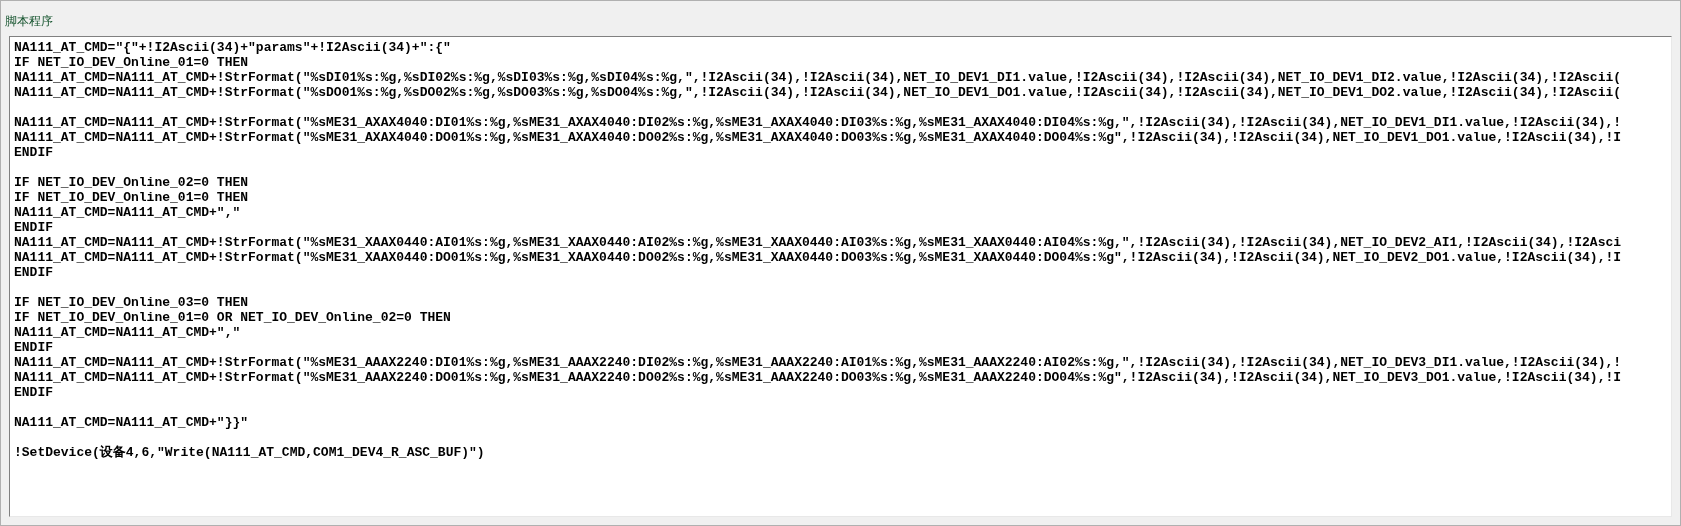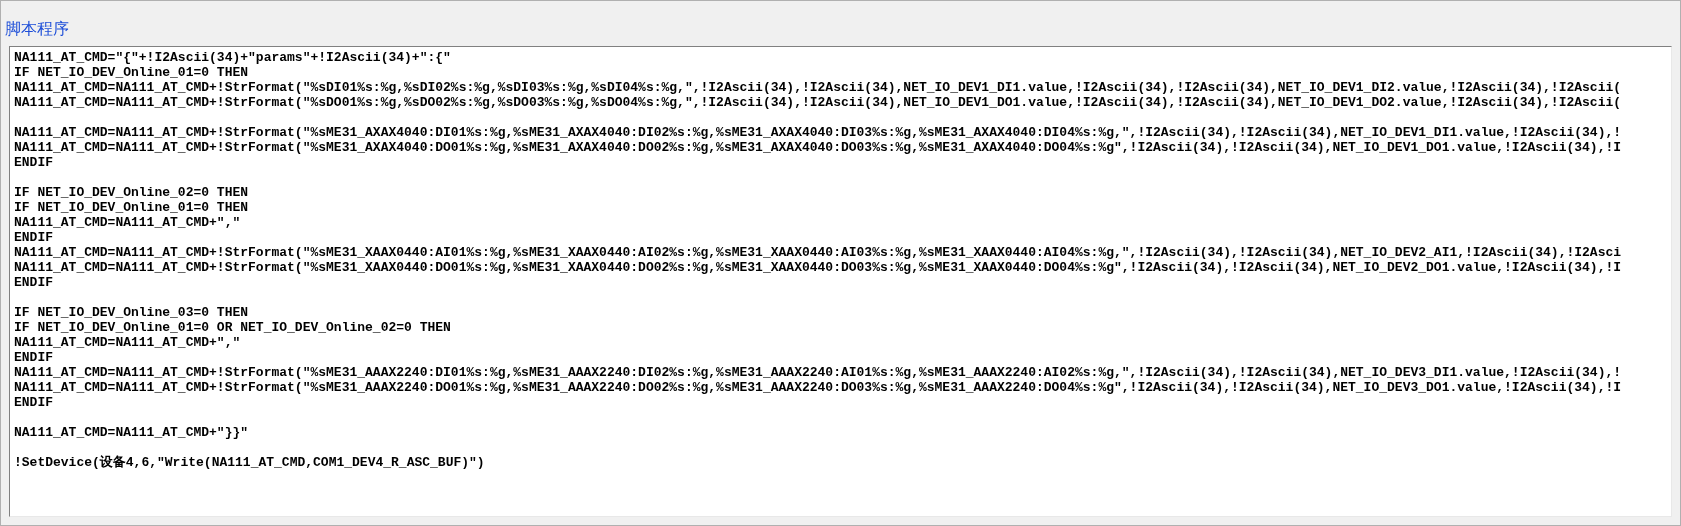--- a/index.html
+++ b/index.html
@@ -12,23 +12,23 @@
     }
     .outer-panel {
       width: 100%;
       height: 100%;
       border: 1px solid #b0b0b0;
       background: #f0f0f0;
       display: flex;
       flex-direction: column;
     }
     .panel-title {
-      font-size: 16px;
-      padding: 18px 4px 2px 4px;
-      color: #1d4ed8;
+      font-size: 12px;
+      padding: 12px 4px 2px 4px;
+      color: #14532d;
       background: #f0f0f0;
       user-select: none;
     }
     .inner-wrap {
       flex: 1;
       padding: 4px 8px 8px 8px;
       display: flex;
     }
     .code-area {
       flex: 1;

